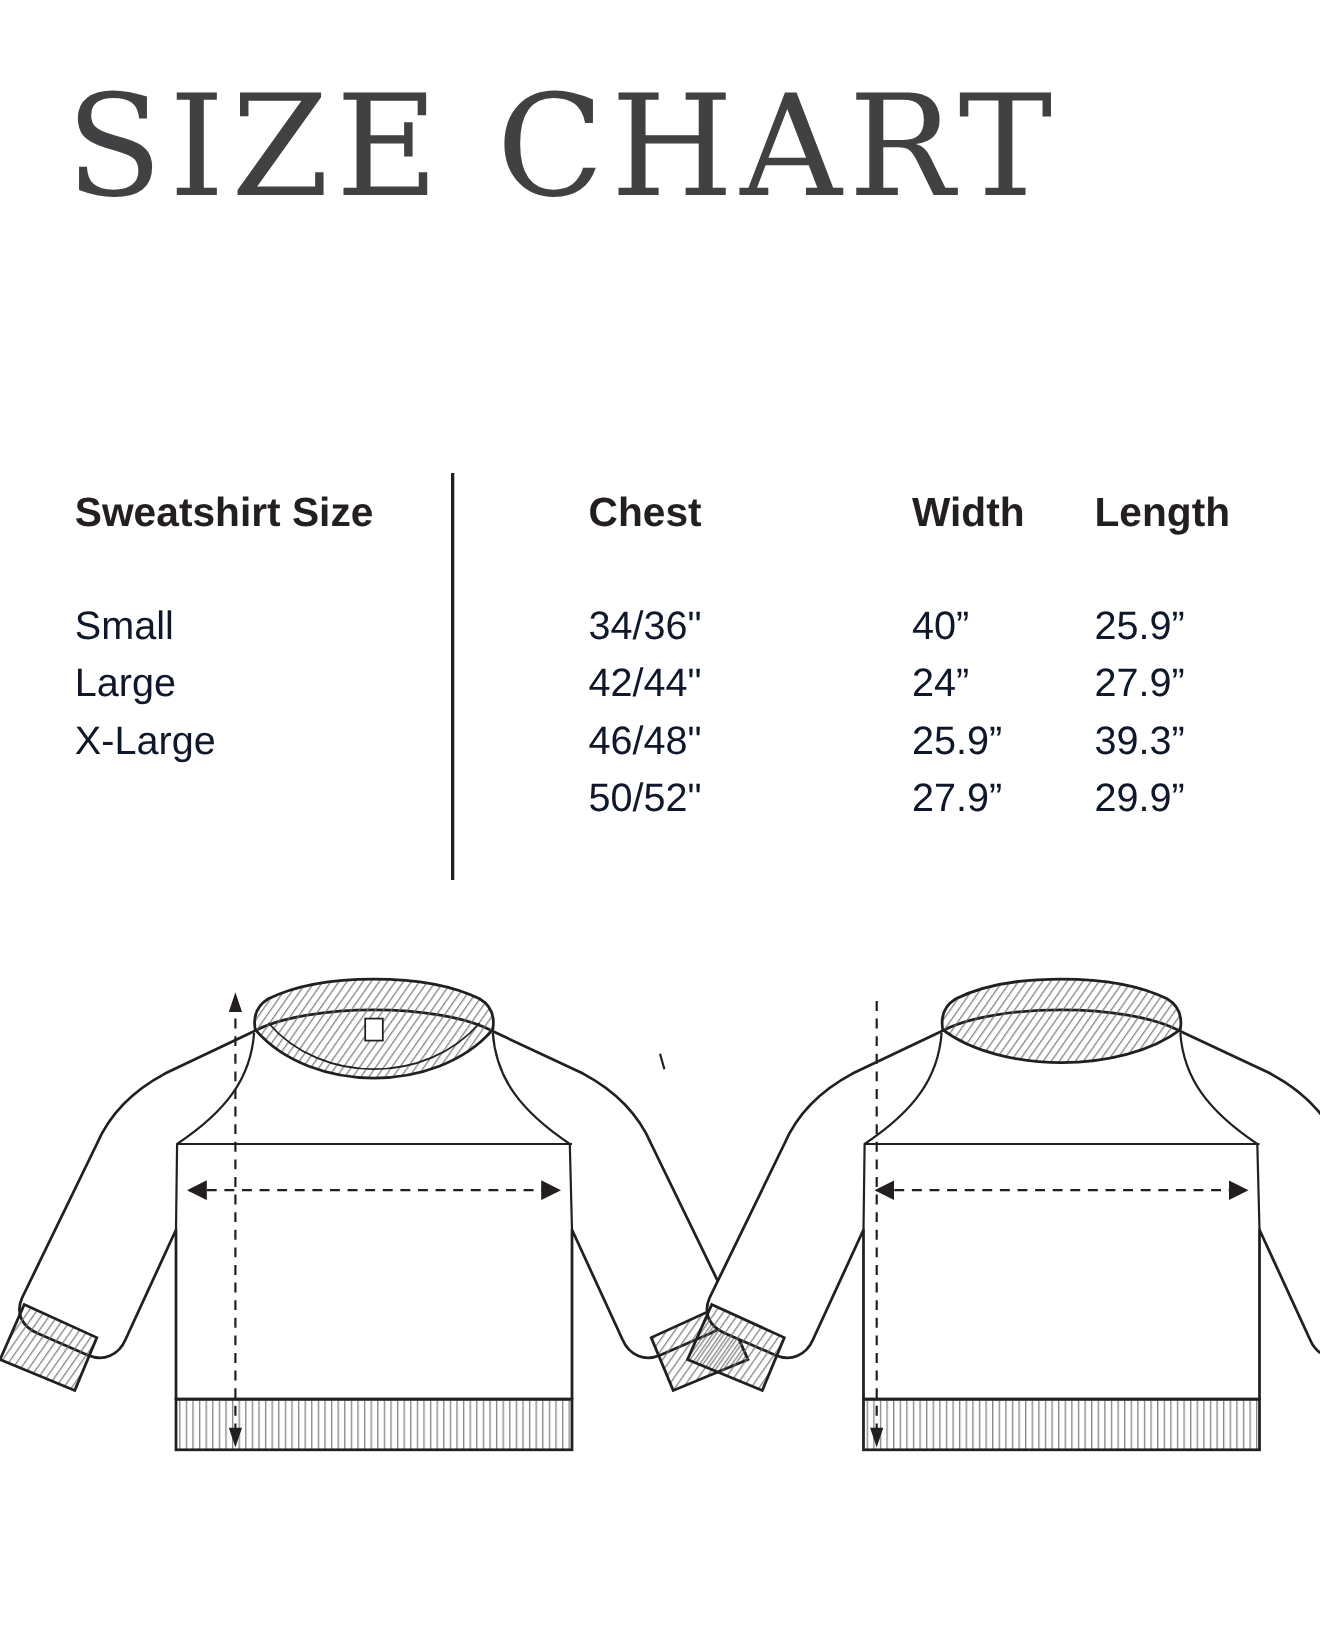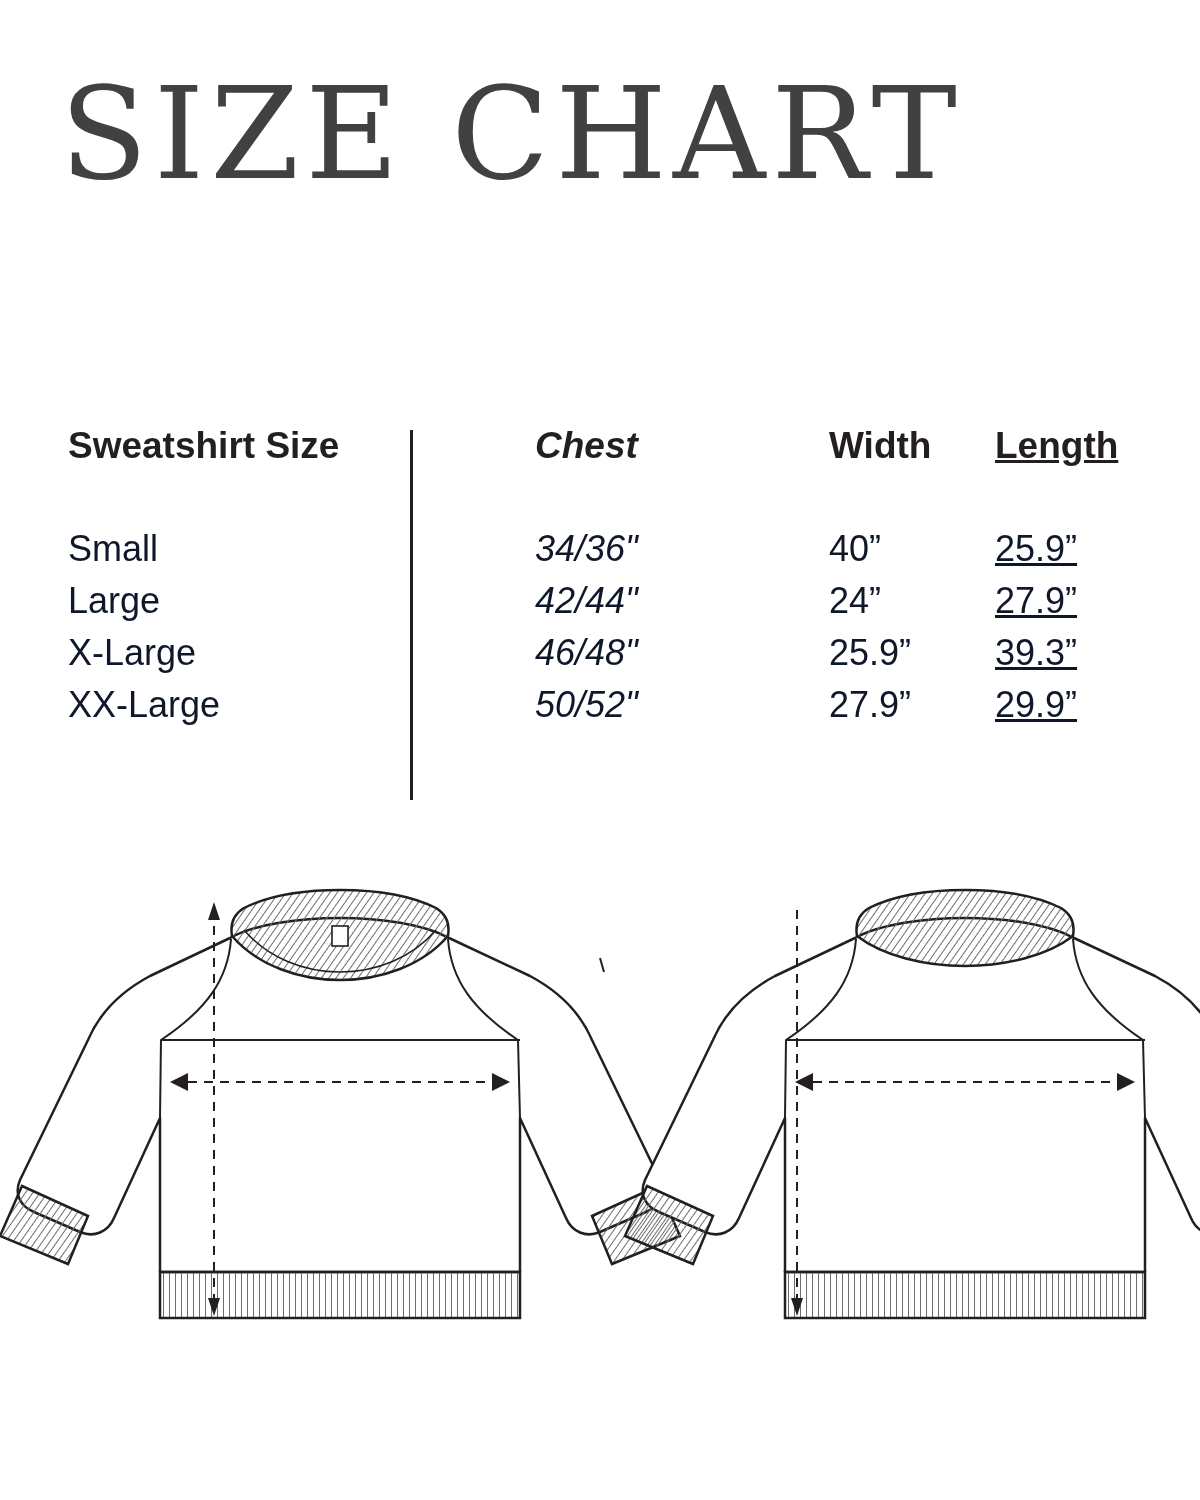--- a/index.html
+++ b/index.html
@@ -45,38 +45,38 @@
     letter-spacing: 1px;
     color: #6d6e71;
     font-weight: 400;
     white-space: nowrap;
   }
 
   
   .table {
     position: absolute;
     left: 60px;
-    top: 425px;
+    top: 445px;
     width: 1100px;
   }
   .t-head {
     position: relative;
     height: 62px;
   }
   .t-head .cell {
     position: absolute;
     font-size: 37px;
     font-weight: bold;
     color: #231f20;
     white-space: nowrap;
   }
   .c-size  { left: 8px; }
-  .c-chest { left: 475px; font-style: italic; }
+  .c-chest { left: 475px; }
   .c-width { left: 725px; margin-left: 44px; }
-  .c-length{ left: 935px; text-decoration: underline; }
+  .c-length{ left: 935px; }
 
   .rows {
     position: relative;
     margin-top: 36px;
   }
   .row {
     position: relative;
     height: 52px;
   }
   .row .cell {
@@ -136,21 +136,20 @@
         <div class="cell c-width">24”</div>
         <div class="cell c-length">27.9”</div>
       </div>
       <div class="row">
         <div class="cell c-size">X-Large</div>
         <div class="cell c-chest">46/48"</div>
         <div class="cell c-width">25.9”</div>
         <div class="cell c-length">39.3”</div>
       </div>
       <div class="row">
-        <div class="cell c-size">XX-Large</div>
         <div class="cell c-chest">50/52"</div>
         <div class="cell c-width">27.9”</div>
         <div class="cell c-length">29.9”</div>
       </div>
     </div>
   </div>
 
   <div class="illos">
     <svg width="1200" height="470" viewBox="0 0 1200 470" xmlns="http://www.w3.org/2000/svg">
       <defs>

